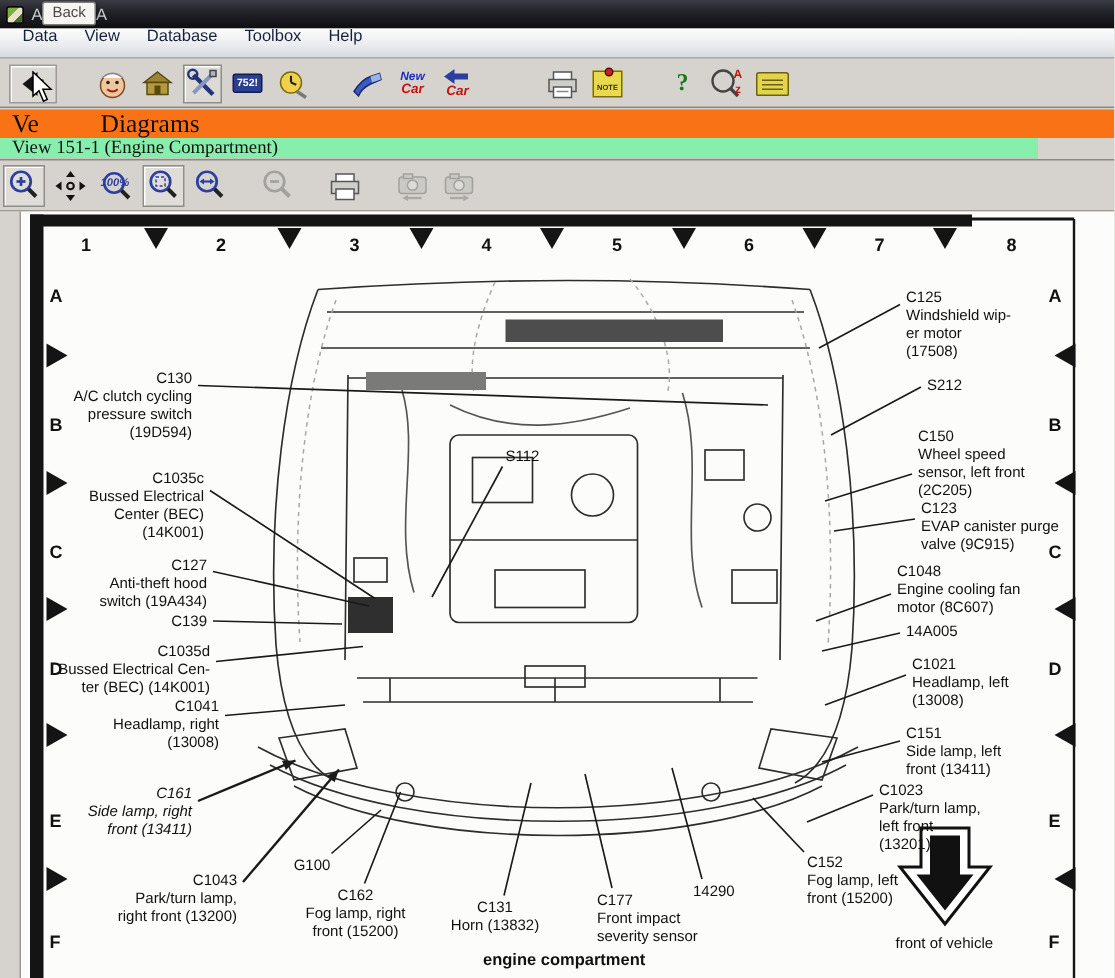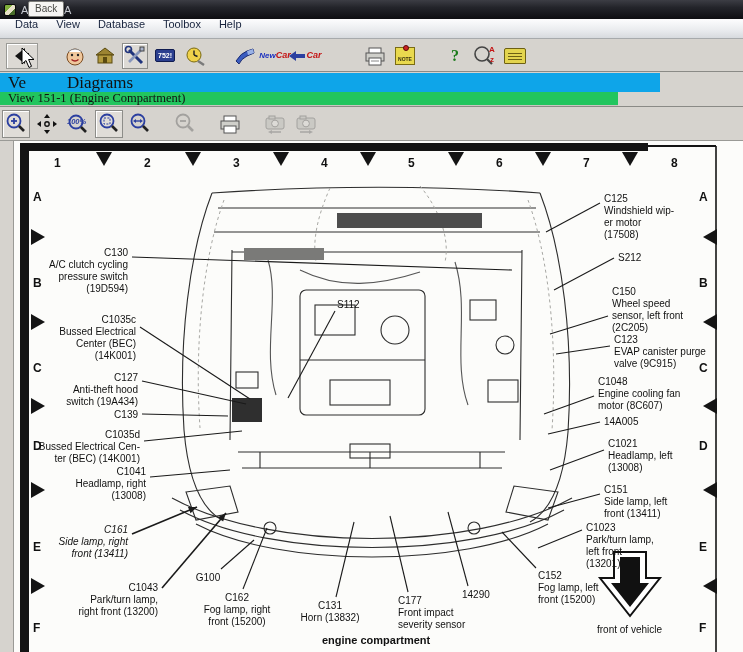--- a/index.html
+++ b/index.html
@@ -23,40 +23,40 @@
 
   
   .toolbar { position:absolute; left:0; top:40px; width:743px; height:32px;
     background:#d6d3ce; border-bottom:1px solid #8a8a86; display:flex; align-items:center; }
   .tbtn { width:26px; height:26px; display:flex; align-items:center; justify-content:center;
     margin:0 2px; position:relative; }
   .tbtn.raised { border:1px solid #8d8d89; background:#dddad5; box-shadow:inset 1px 1px 0 #ffffff; }
   .tbtn.backbtn { width:32px; margin-left:6px; margin-right:22px; border:1px solid #9a9a96;
     background:#dcd9d4; box-shadow:inset 1px 1px 0 #fff; }
   .tgap { width:20px; }
-  .stack { display:flex; flex-direction:row; align-items:center; line-height:1; }
+  .stack { display:flex; flex-direction:column; align-items:center; line-height:1; }
   .lbl-new { color:#1a2fbf; font-weight:bold; font-style:italic; font-size:8px; }
   .lbl-car { color:#c41414; font-weight:bold; font-style:italic; font-size:9px; }
   .lbl-752 { background:#2b3f8f; color:#fff; font-size:7px; font-weight:bold; padding:2px 2px;
     border:1px solid #101c50; border-radius:2px; letter-spacing:0; }
   .lbl-help { color:#1a7a1a; font-weight:bold; font-size:16px; font-family:"Liberation Serif",serif; }
   .note-pad { width:20px; height:18px; background:#e9d94e; border:1px solid #7a6c14; position:relative;
     display:flex; align-items:flex-end; justify-content:center; }
   .note-pad .pin { position:absolute; top:-3px; left:7px; width:6px; height:6px; background:#cc2222; border-radius:50%; border:1px solid #5a0a0a; }
   .note-pad .txt { font-size:5px; font-weight:bold; color:#3a3410; padding-bottom:2px; letter-spacing:0; }
   .fax-box { width:22px; height:16px; background:#e3d44e; border:1px solid #6d6013; border-radius:2px 2px 1px 1px; position:relative; }
   .fax-box i { position:absolute; left:3px; right:3px; height:1px; background:#6d6013; }
 
   
-  .tabrow { position:absolute; left:0; top:73px; width:660px; height:19px; background:#0ea5e9; }
+  .tabrow { position:absolute; left:0; top:73px; width:743px; height:19px; background:#f97316; }
   .tab-partial { position:absolute; left:8px; top:0px; font-family:"Liberation Serif",serif; font-size:17px; color:#111; }
   .tab-active { position:absolute; left:67px; top:0px; font-family:"Liberation Serif",serif; font-size:17px; color:#111; }
   .tooltip { position:absolute; left:28px; top:1px; padding:1px 6px 2px 6px; background:#f6f5f3;
     border:1px solid #7c7c78; border-radius:2px; font-size:10px; color:#4a4a46; box-shadow:1px 1px 2px rgba(0,0,0,.25); z-index:30; }
-  .viewline { position:absolute; left:0; top:92px; width:618px; height:14px; background:#22c55e; border-bottom:1px solid #c9c6c0; }
+  .viewline { position:absolute; left:0; top:92px; width:692px; height:14px; background:#86efac; border-bottom:1px solid #c9c6c0; }
   .viewline span { position:absolute; left:8px; top:-1px; font-family:"Liberation Serif",serif; font-size:12.5px; color:#111; }
 
   
   .diagbar { position:absolute; left:0; top:106px; width:743px; height:35px; background:#d6d3ce;
     border-top:1px solid #8a8a86; border-bottom:1px solid #9a9a96; display:flex; align-items:center; padding-left:2px; }
   .dbtn { width:28px; height:28px; display:flex; align-items:center; justify-content:center; margin-right:3px; }
   .dbtn.sel { border:1px solid #8d8d89; background:#e0ddd8; box-shadow:inset 1px 1px 0 #fff; }
   .dbtn.dis { opacity:.45; }
   .dgap { width:14px; }
 

